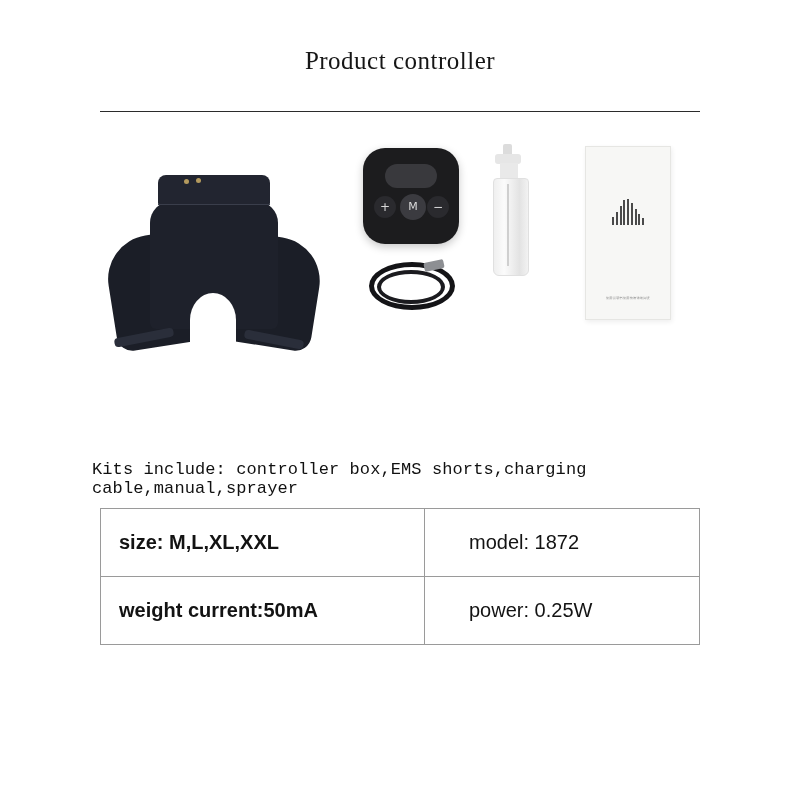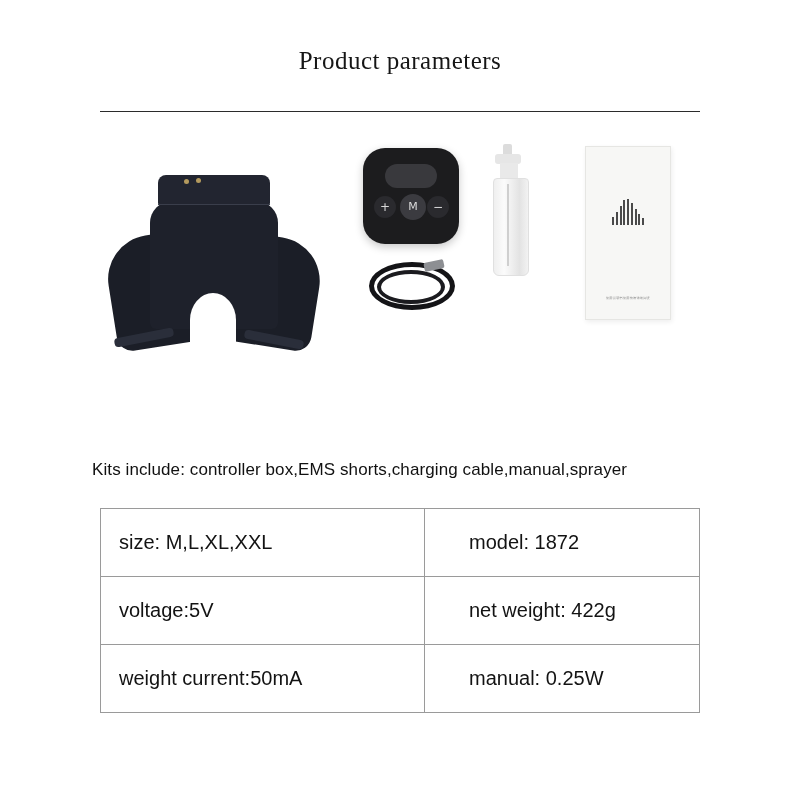--- a/index.html
+++ b/index.html
@@ -263,20 +263,21 @@
   }
 
   
   .kits {
     position: absolute;
     left: 92px;
     top: 460px;
     font-size: 17px;
     color: #111111;
     letter-spacing: 0.1px;
+    font-family: Liberation Mono, monospace;
   }
 
   
   .spec-table {
     position: absolute;
     left: 100px;
     top: 508px;
     width: 600px;
     border-collapse: collapse;
     table-layout: fixed;
@@ -285,28 +286,28 @@
     border: 1px solid #9a9a9a;
     height: 67px;
     font-size: 20px;
     color: #131313;
     padding: 0 0 0 18px;
     vertical-align: middle;
   }
   .spec-table td.right-cell {
     padding-left: 44px;
   }
-  .spec-table td.col-left { width: 305px; }
+  .spec-table td.col-left { width: 305px; font-weight: bold; }
 </style>
 </head>
 <body>
 
 <div class="page">
 
-  <div class="title">Product parameters</div>
+  <div class="title">Product controller</div>
   <div class="title-rule"></div>
 
   <div class="photo-area">
 
     <div class="shorts">
       <div class="leg-l"></div>
       <div class="leg-r"></div>
       <div class="body"></div>
       <div class="crotch"></div>
       <div class="hem-l"></div>
@@ -356,23 +357,19 @@
 
   <div class="kits">Kits include: controller box,EMS shorts,charging cable,manual,sprayer</div>
 
   <table class="spec-table">
     <tbody>
       <tr>
         <td class="col-left">size: M,L,XL,XXL</td>
         <td class="right-cell">model:  1872</td>
       </tr>
       <tr>
-        <td class="col-left">voltage:5V</td>
-        <td class="right-cell">net weight: 422g</td>
-      </tr>
-      <tr>
         <td class="col-left">weight current:50mA</td>
-        <td class="right-cell">manual:  0.25W</td>
+        <td class="right-cell">power:  0.25W</td>
       </tr>
     </tbody>
   </table>
 
 </div>
 
 </body></html>

